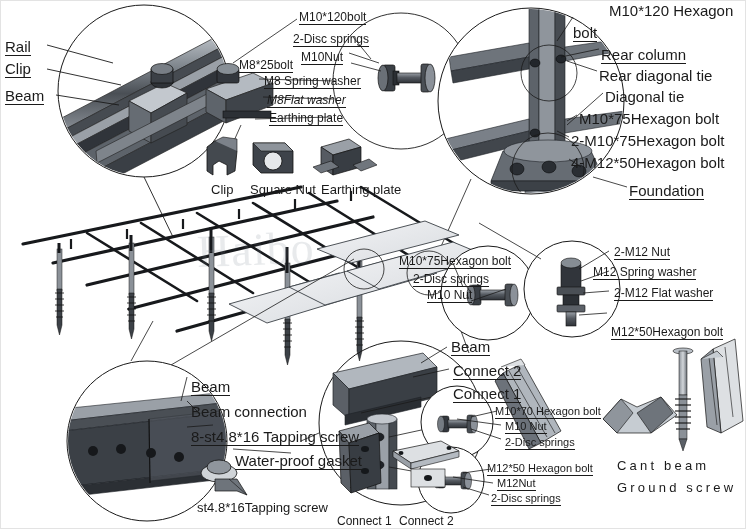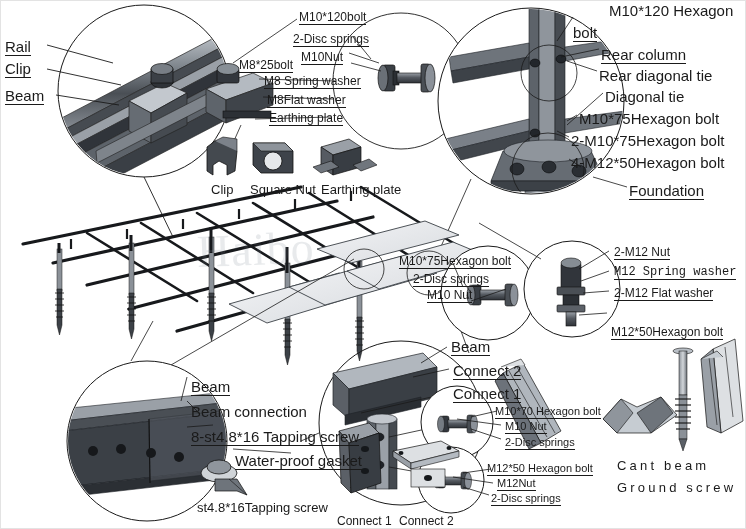--- a/index.html
+++ b/index.html
@@ -447,39 +447,39 @@
 
   <div id="labels">
       <div class="lbl s15 u" style="left: 4px; top: 38px;">Rail</div>
       <div class="lbl s15 u" style="left: 4px; top: 60px;">Clip</div>
       <div class="lbl s15 u" style="left: 4px; top: 87px;">Beam</div>
       <div class="lbl s12 u" style="left: 298px; top: 10px;">M10*120bolt</div>
       <div class="lbl s12 u" style="left: 292px; top: 32px;">2-Disc springs</div>
       <div class="lbl s12 u" style="left: 300px; top: 50px;">M10Nut</div>
       <div class="lbl s12 u" style="left: 238px; top: 58px;">M8*25bolt</div>
       <div class="lbl s12 u" style="left: 263px; top: 74px;">M8 Spring washer</div>
-      <div class="lbl s12 u" style="left: 266px; top: 93px;">M8Flat washer</div>
+      <div class="lbl s12 u" style="left: 266px; top: 93px; font-style: italic;">M8Flat washer</div>
       <div class="lbl s12 u" style="left: 268px; top: 111px;">Earthing plate</div>
       <div class="lbl s13" style="left: 210px; top: 182px;">Clip</div>
       <div class="lbl s13" style="left: 249px; top: 182px;">Square Nut</div>
       <div class="lbl s13" style="left: 320px; top: 182px;">Earthing plate</div>
       <div class="lbl s15" style="left: 572px; top: 2px; margin-left: 36px;">M10*120 Hexagon</div>
       <div class="lbl s15 u" style="left: 572px; top: 24px;">bolt</div>
       <div class="lbl s15 u" style="left: 600px; top: 46px; text-align: right;">Rear column</div>
       <div class="lbl s15" style="left: 598px; top: 67px;">Rear diagonal tie</div>
       <div class="lbl s15" style="left: 604px; top: 88px;">Diagonal tie</div>
       <div class="lbl s15" style="left: 578px; top: 110px;">M10*75Hexagon bolt</div>
       <div class="lbl s15" style="left: 570px; top: 132px;">2-M10*75Hexagon bolt</div>
       <div class="lbl s15" style="left: 570px; top: 154px;">4-M12*50Hexagon bolt</div>
       <div class="lbl s15 u" style="left: 628px; top: 182px;">Foundation</div>
       <div class="lbl s12 u" style="left: 398px; top: 254px;">M10*75Hexagon bolt</div>
       <div class="lbl s12 u" style="left: 412px; top: 272px;">2-Disc springs</div>
       <div class="lbl s12 u" style="left: 426px; top: 288px;">M10 Nut</div>
       <div class="lbl s12 u" style="left: 613px; top: 245px;">2-M12 Nut</div>
-      <div class="lbl s12 u" style="left: 613px; top: 265px; font-family: Liberation Mono, monospace;">M12 Spring washer</div>
+      <div class="lbl s12 u" style="left: 592px; top: 265px;">M12 Spring washer</div>
       <div class="lbl s12 u" style="left: 613px; top: 286px;">2-M12 Flat washer</div>
       <div class="lbl s12 u" style="left: 610px; top: 310px; margin-top: 15px;">M12*50Hexagon bolt</div>
       <div class="lbl s15 u" style="left: 190px; top: 378px;">Beam</div>
       <div class="lbl s15" style="left: 190px; top: 403px;">Beam connection</div>
       <div class="lbl s15 u" style="left: 190px; top: 428px;">8-st4.8*16 Tapping screw</div>
       <div class="lbl s15 u" style="left: 234px; top: 452px;">Water-proof gasket</div>
       <div class="lbl s13" style="left: 196px; top: 500px;">st4.8*16Tapping screw</div>
       <div class="lbl s15 u" style="left: 450px; top: 338px;">Beam</div>
       <div class="lbl s15 u" style="left: 452px; top: 362px;">Connect 2</div>
       <div class="lbl s15 u" style="left: 452px; top: 385px;">Connect 1</div>

